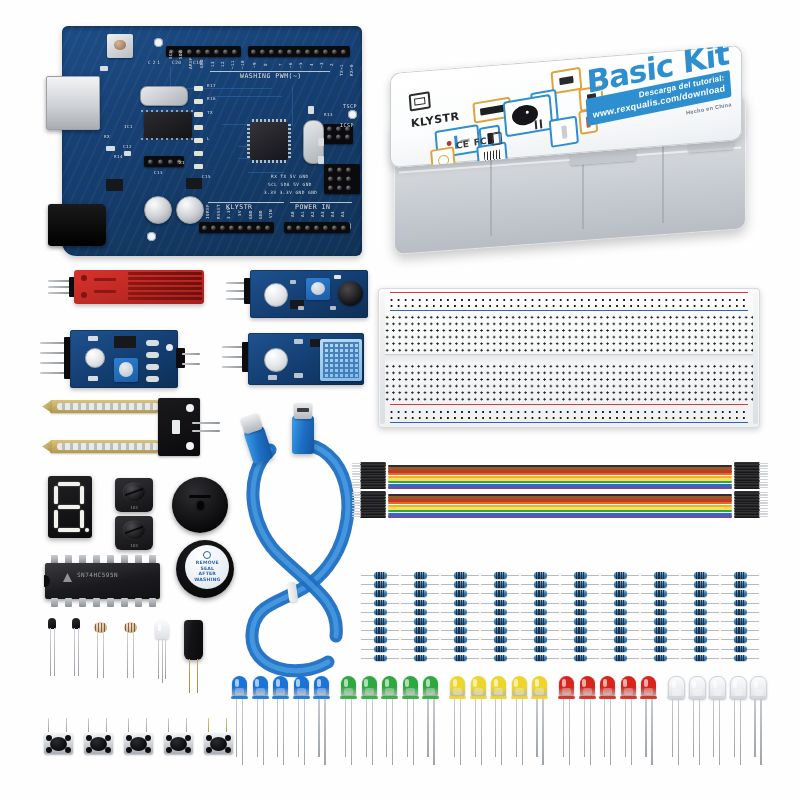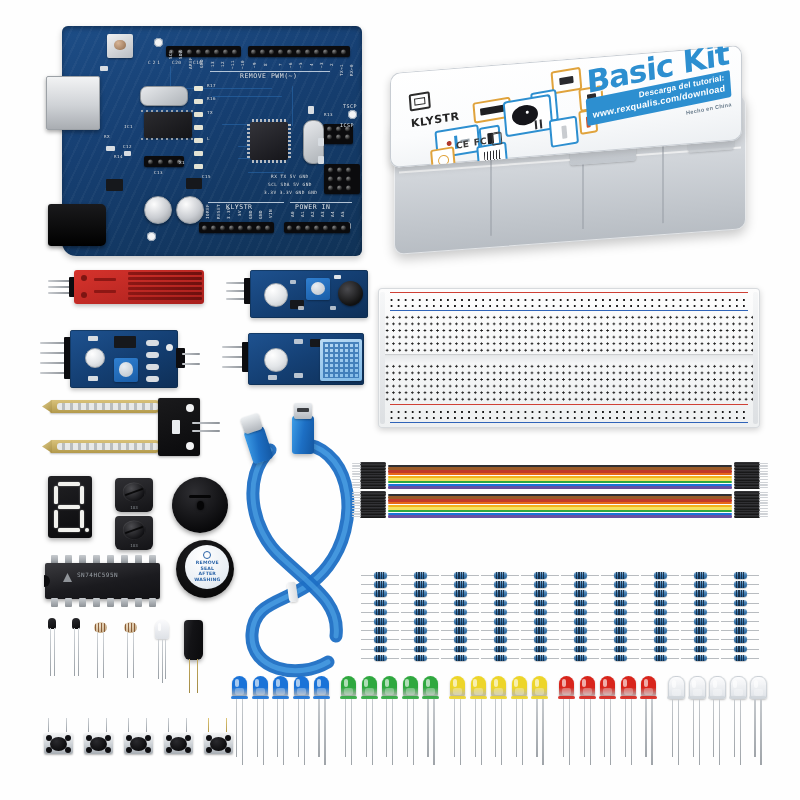--- a/index.html
+++ b/index.html
@@ -357,21 +357,21 @@
 
     <div class="led-s" style="left:132px;top:60px;width:9px;height:5px;background:#e8e8d8;"></div>
     <div class="led-s" style="left:132px;top:73px;width:9px;height:5px;background:#e3e3d4;"></div>
     <div class="led-s" style="left:132px;top:86px;width:9px;height:5px;background:#e3e3d4;"></div>
     <div class="led-s" style="left:132px;top:99px;width:9px;height:5px;background:#e3e3d4;"></div>
     <div class="led-s" style="left:132px;top:112px;width:9px;height:5px;background:#e3e3d4;"></div>
     <div class="led-s" style="left:132px;top:125px;width:9px;height:5px;background:#e3e3d4;"></div>
     <div class="led-s" style="left:132px;top:138px;width:9px;height:5px;background:#e3e3d4;"></div>
 
     <div class="sline" style="left:148px;top:45px;width:120px;"></div>
-    <div class="silk" style="left:178px;top:46px;font-size:6.5px;">REMOVE PWM(~)</div>
+    <div class="silk" style="left:178px;top:46px;font-size:6.5px;">WASHING PWM(~)</div>
     <div class="sline" style="left:146px;top:176px;width:76px;"></div>
     <div class="silk" style="left:164px;top:177px;font-size:6.5px;">KLYSTR</div>
     <div class="sline" style="left:228px;top:176px;width:62px;"></div>
     <div class="silk" style="left:233px;top:177px;font-size:6.5px;">POWER IN</div>
     <div class="silk" style="left:209px;top:148px;font-size:4.4px;">RX  TX  5V  GND</div>
     <div class="silk" style="left:206px;top:156px;font-size:4.4px;">SCL SDA 5V  GND</div>
     <div class="silk" style="left:202px;top:164px;font-size:4.4px;">3.3V 3.3V GND GND</div>
     <div class="silk" style="left:278px;top:96px;font-size:5px;">ICSP</div>
     <div class="silk" style="left:86px;top:34px;font-size:4.4px;letter-spacing:2px;">C21</div>
     <div class="silk" style="left:110px;top:34px;font-size:4.4px;">C20</div>

